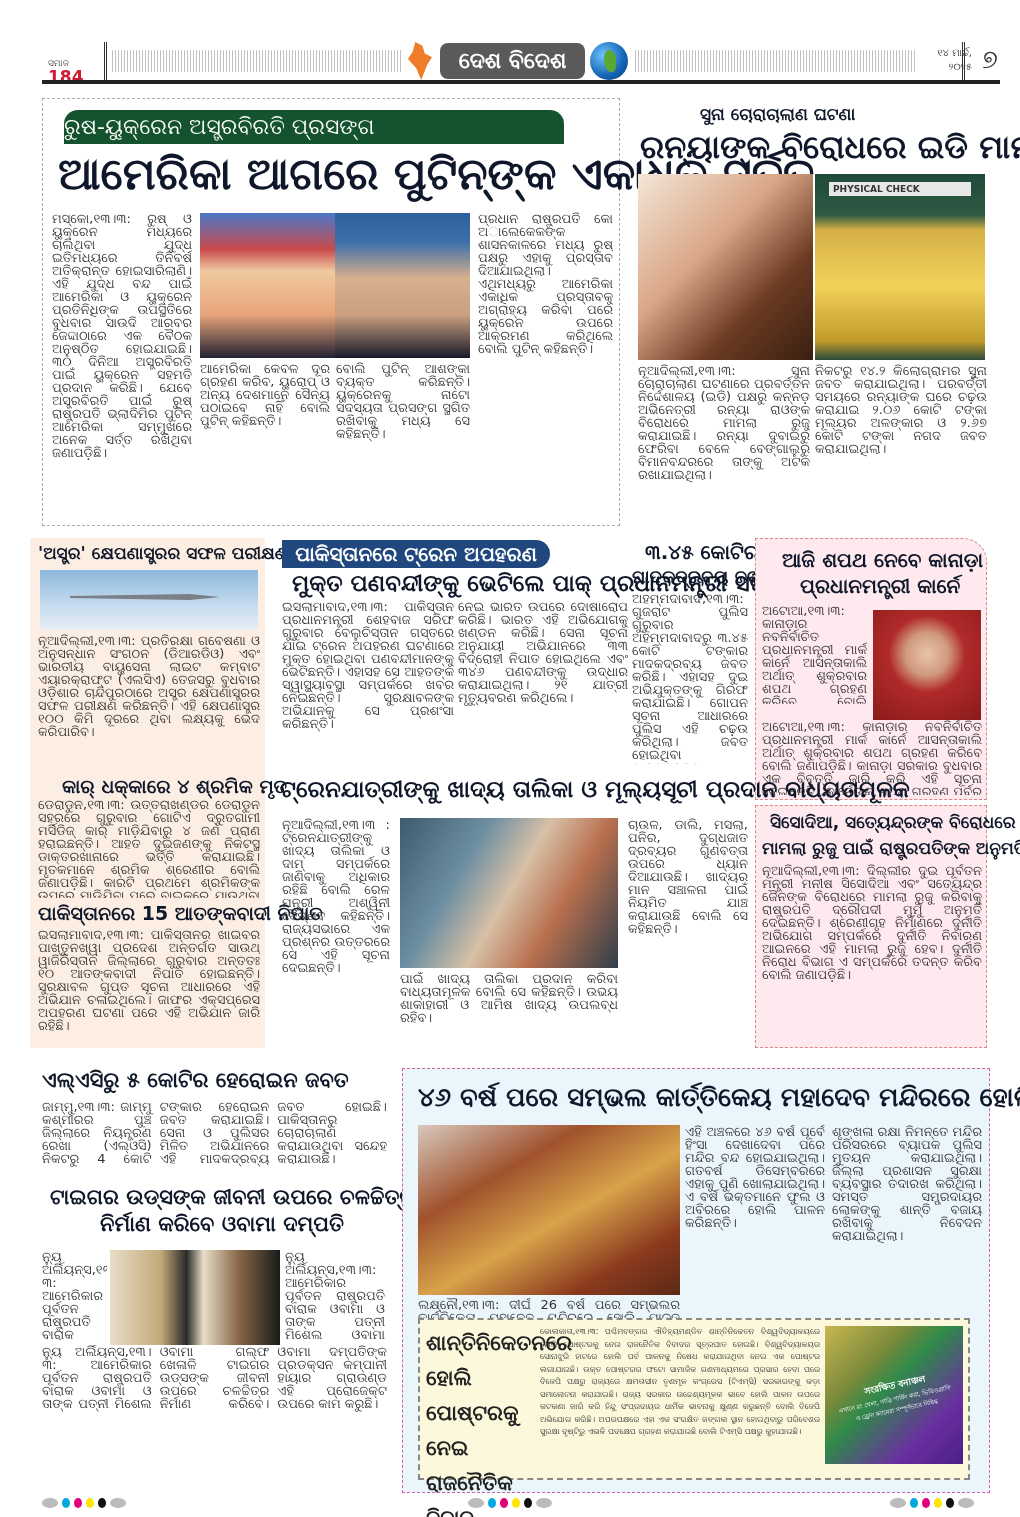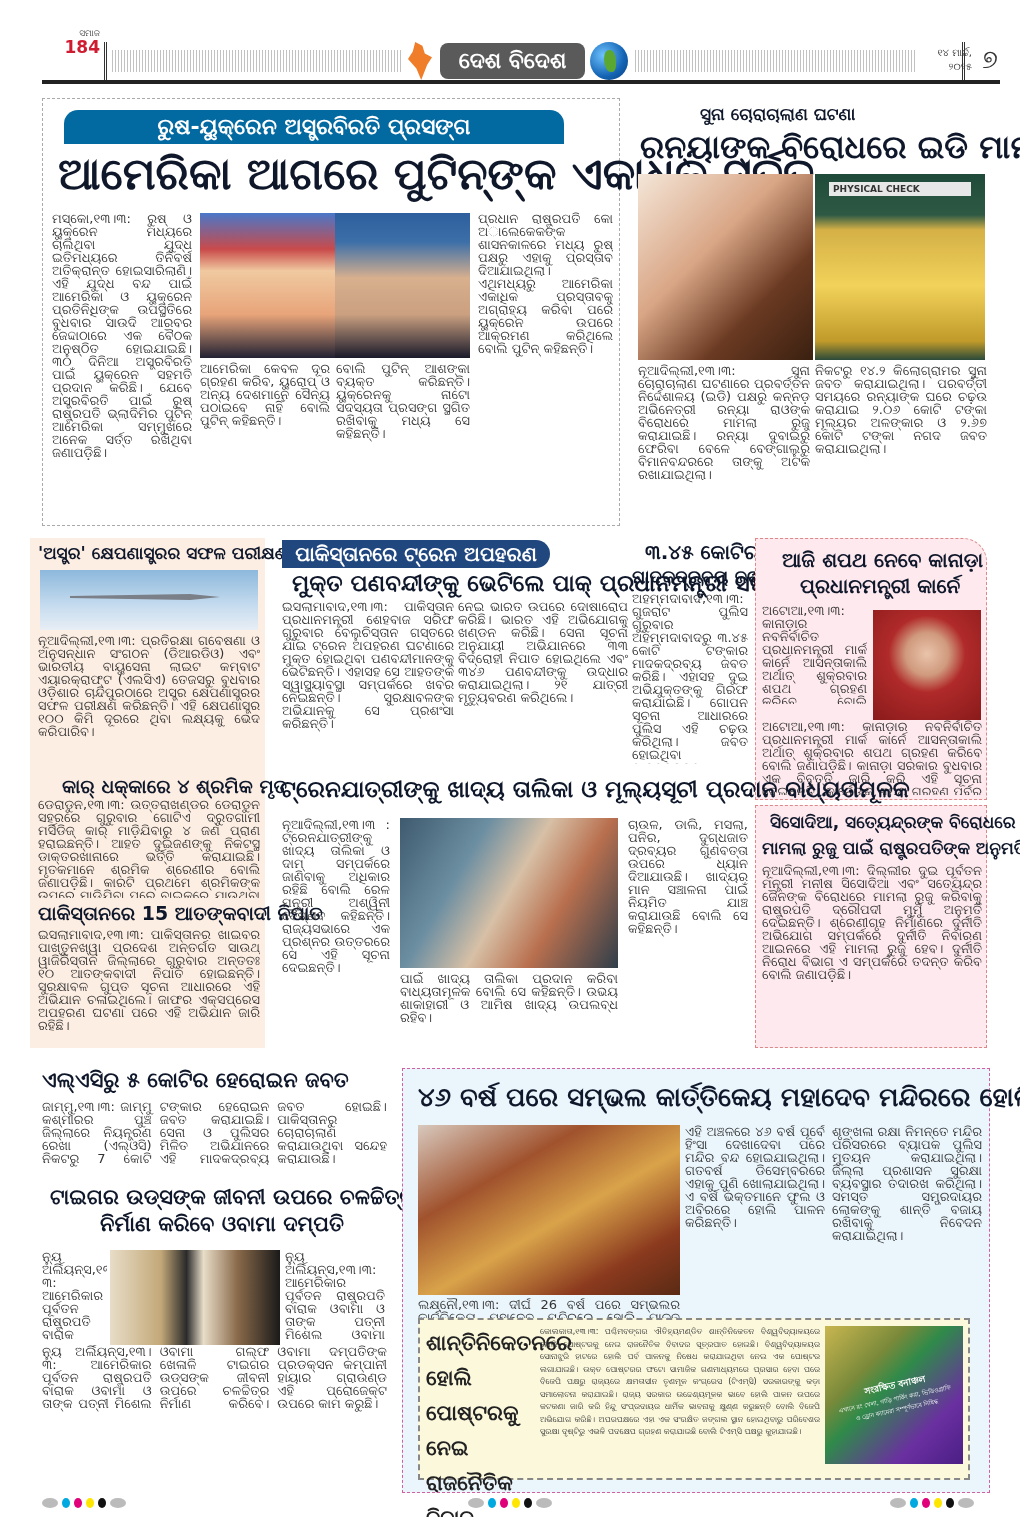--- a/index.html
+++ b/index.html
@@ -1,32 +1,32 @@
 <!DOCTYPE html>
 <html><head>
 <meta charset="utf-8">
 <style>
 *{box-sizing:border-box;margin:0;padding:0}
 body{width:1020px;height:1517px;background:#fff;font-family:"DejaVu Sans",sans-serif;color:#222;position:relative;overflow:hidden}
 .abs{position:absolute}
 .hdr-line{position:absolute;left:42px;right:20px;top:80px;height:4px;background:#222}
 .hatch{position:absolute;height:22px;background:repeating-linear-gradient(90deg,#999 0 1px,#fff 1px 3px);opacity:.6}
-.logo{left:48px;top:28px;width:52px;height:36px;text-align:right;font-size:9px;color:#444;line-height:10px}
+.logo{left:48px;top:58px;width:52px;height:36px;text-align:left;font-size:9px;color:#444;line-height:10px}
 .logo b{display:block;color:#d01c30;font-size:17px;line-height:18px}
 .vbar{position:absolute;width:3px;border-left:1px solid #333;border-right:1px solid #333;height:38px;top:42px}
 .section-pill{left:440px;top:43px;width:145px;height:36px;background:#5a5a5a;border-radius:8px;color:#fff;font-size:22px;font-weight:bold;text-align:center;line-height:36px}
 .india{left:408px;top:42px;width:24px;height:38px;background:#f07d2a;clip-path:polygon(30% 0,60% 10%,70% 30%,100% 40%,80% 60%,55% 100%,35% 70%,0 45%,20% 25%)}
 .globe{left:590px;top:42px;width:38px;height:38px;border-radius:50%;background:radial-gradient(circle at 35% 35%,#6fc3ff,#1464b4 60%,#0a3d7a);}
 .globe:after{content:"";position:absolute;left:14px;top:8px;width:12px;height:22px;background:#5aa832;border-radius:40% 50% 30% 60%}
 .date{right:48px;top:46px;font-size:10px;text-align:right;color:#333;line-height:14px}
 .pgno{right:22px;top:44px;font-size:26px;color:#333}
 .box{position:absolute;border:1px dashed #aaa}
 .col-text{font-size:13px;line-height:13px;color:#333;text-align:justify;overflow:hidden}
 .img{position:absolute;overflow:hidden}
-.redbanner{position:absolute;left:64px;top:110px;width:500px;height:34px;background:#0369a1;border-radius:14px 14px 0 0;color:#fff;font-size:22px;font-weight:bold;text-align:center;line-height:34px}
+.redbanner{position:absolute;left:64px;top:110px;width:500px;height:34px;background:#14532d;border-radius:14px 14px 0 0;color:#fff;font-size:22px;font-weight:normal;line-height:34px}
 .headline{position:absolute;font-weight:bold;color:#0f172a;white-space:nowrap}
 .pinkbox{background:#fde9ee;border:1px dashed #d88}
 .peach{background:#fdeee3}
 .bluebox{background:#eaf5fc}
 .bluebanner{position:absolute;left:282px;top:540px;width:268px;height:28px;background:#21477f;border-radius:0 14px 14px 0;color:#fff;font-size:20px;font-weight:bold;text-align:center;line-height:28px}
 .wavy{position:absolute;background:#fbf8dc;border:2px dashed #888}
 .dots{position:absolute;top:1497px;height:12px;display:flex;gap:4px;align-items:center}
 .dots span{display:inline-block;width:8px;height:10px;border-radius:50%}
 .dots .g{width:16px;background:#bbb}
 </style>
@@ -102,21 +102,21 @@
 <div class="headline" style="left:762px;top:838px;font-size:17px">ମାମଲା ରୁଜୁ ପାଇଁ ରାଷ୍ଟ୍ରପତିଙ୍କ ଅନୁମତି</div>
 <div class="abs col-text" style="left:762px;top:864px;width:220px;height:178px">ନୂଆଦିଲ୍ଲୀ,୧୩।୩: ଦିଲ୍ଲୀର ଦୁଇ ପୂର୍ବତନ ମନ୍ତ୍ରୀ ମନୀଷ ସିସୋଦିଆ ଏବଂ ସତ୍ୟେନ୍ଦ୍ର ଜୈନଙ୍କ ବିରୋଧରେ ମାମଲା ରୁଜୁ କରିବାକୁ ରାଷ୍ଟ୍ରପତି ଦ୍ରୌପଦୀ ମୁର୍ମୁ ଅନୁମତି ଦେଇଛନ୍ତି। ଶ୍ରେଣୀଗୃହ ନିର୍ମାଣରେ ଦୁର୍ନୀତି ଅଭିଯୋଗ ସମ୍ପର୍କରେ ଦୁର୍ନୀତି ନିବାରଣ ଆଇନରେ ଏହି ମାମଲା ରୁଜୁ ହେବ। ଦୁର୍ନୀତି ନିରୋଧ ବିଭାଗ ଏ ସମ୍ପର୍କରେ ତଦନ୍ତ କରିବ ବୋଲି ଜଣାପଡ଼ିଛି।</div>
 
 <div class="headline" style="left:280px;top:776px;font-size:23px">ଟ୍ରେନଯାତ୍ରୀଙ୍କୁ ଖାଦ୍ୟ ତାଲିକା ଓ ମୂଲ୍ୟସୂଚୀ ପ୍ରଦାନ ବାଧ୍ୟତାମୂଳକ</div>
 <div class="abs col-text" style="left:282px;top:818px;width:108px;height:225px">ନୂଆଦିଲ୍ଲୀ,୧୩।୩ : ଟ୍ରେନଯାତ୍ରୀଙ୍କୁ ଖାଦ୍ୟ ତାଲିକା ଓ ଦାମ୍ ସମ୍ପର୍କରେ ଜାଣିବାକୁ ଅଧିକାର ରହିଛି ବୋଲି ରେଳ ମନ୍ତ୍ରୀ ଅଶ୍ୱିନୀ ବୈଷ୍ଣବ କହିଛନ୍ତି। ରାଜ୍ୟସଭାରେ ଏକ ପ୍ରଶ୍ନର ଉତ୍ତରରେ ସେ ଏହି ସୂଚନା ଦେଇଛନ୍ତି।</div>
 <div class="img" style="left:400px;top:818px;width:218px;height:150px;background:linear-gradient(120deg,#3e5a6e 0,#6d8fa2 30%,#d7c0a6 50%,#b86f4e 70%,#2f3e4a 100%)"></div>
 <div class="abs col-text" style="left:400px;top:972px;width:218px;height:70px">ପାଇଁ ଖାଦ୍ୟ ତାଲିକା ପ୍ରଦାନ କରିବା ବାଧ୍ୟତାମୂଳକ ବୋଲି ସେ କହିଛନ୍ତି। ଉଭୟ ଶାକାହାରୀ ଓ ଆମିଷ ଖାଦ୍ୟ ଉପଲବ୍ଧ ରହିବ।</div>
 <div class="abs col-text" style="left:628px;top:818px;width:120px;height:225px">ଚାଉଳ, ଡାଲି, ମସଲା, ପନିର, ଦୁଗ୍ଧଜାତ ଦ୍ରବ୍ୟର ଗୁଣବତ୍ତା ଉପରେ ଧ୍ୟାନ ଦିଆଯାଉଛି। ଖାଦ୍ୟର ମାନ ସଞ୍ଚାଳନା ପାଇଁ ନିୟମିତ ଯାଞ୍ଚ କରାଯାଉଛି ବୋଲି ସେ କହିଛନ୍ତି।</div>
 
 <div class="headline" style="left:42px;top:1068px;font-size:21px">ଏଲ୍‌ଏସିରୁ ୫ କୋଟିର ହେରୋଇନ ଜବତ</div>
-<div class="abs col-text" style="left:42px;top:1100px;width:345px;height:78px;column-count:3;column-gap:8px">ଜାମ୍ମୁ,୧୩।୩: ଜାମ୍ମୁ କଶ୍ମୀରର ପୁଞ୍ଚ ଜିଲ୍ଲାରେ ନିୟନ୍ତ୍ରଣ ରେଖା (ଏଲ୍‌ଓସି) ନିକଟରୁ 7 କୋଟି ଟଙ୍କାର ହେରୋଇନ ଜବତ କରାଯାଇଛି। ସେନା ଓ ପୁଲିସର ମିଳିତ ଅଭିଯାନରେ ଏହି ମାଦକଦ୍ରବ୍ୟ ଜବତ ହୋଇଛି। ପାକିସ୍ତାନରୁ ଚୋରାଚାଲାଣ କରାଯାଉଥିବା ସନ୍ଦେହ କରାଯାଉଛି।</div>
+<div class="abs col-text" style="left:42px;top:1100px;width:345px;height:78px;column-count:3;column-gap:8px">ଜାମ୍ମୁ,୧୩।୩: ଜାମ୍ମୁ କଶ୍ମୀରର ପୁଞ୍ଚ ଜିଲ୍ଲାରେ ନିୟନ୍ତ୍ରଣ ରେଖା (ଏଲ୍‌ଓସି) ନିକଟରୁ 4 କୋଟି ଟଙ୍କାର ହେରୋଇନ ଜବତ କରାଯାଇଛି। ସେନା ଓ ପୁଲିସର ମିଳିତ ଅଭିଯାନରେ ଏହି ମାଦକଦ୍ରବ୍ୟ ଜବତ ହୋଇଛି। ପାକିସ୍ତାନରୁ ଚୋରାଚାଲାଣ କରାଯାଉଥିବା ସନ୍ଦେହ କରାଯାଉଛି।</div>
 
 <div class="headline" style="left:50px;top:1185px;font-size:21px">ଟାଇଗର ଉଡ୍‌ସଙ୍କ ଜୀବନୀ ଉପରେ ଚଳଚ୍ଚିତ୍ର</div>
 <div class="headline" style="left:100px;top:1212px;font-size:21px">ନିର୍ମାଣ କରିବେ ଓବାମା ଦମ୍ପତି</div>
 <div class="abs col-text" style="left:42px;top:1250px;width:65px;height:90px">ନ୍ୟୁ ଅର୍ଲିୟନ୍ସ,୧୩।୩: ଆମେରିକାର ପୂର୍ବତନ ରାଷ୍ଟ୍ରପତି ବାରାକ ଓବାମା ଓ ତାଙ୍କ ପତ୍ନୀ ମିଶେଲ ଓବାମା ଗଲ୍ଫ ଖେଳାଳି ଟାଇଗର ଉଡ୍‌ସଙ୍କ ଜୀବନୀ ଉପରେ ଚଳଚ୍ଚିତ୍ର ନିର୍ମାଣ କରିବେ। ଓବାମା ଦମ୍ପତିଙ୍କ ପ୍ରଡକ୍ସନ କମ୍ପାନୀ ହାୟାର ଗ୍ରାଉଣ୍ଡ ଏହି ପ୍ରୋଜେକ୍ଟ ଉପରେ କାମ କରୁଛି।</div>
 <div class="img" style="left:110px;top:1250px;width:170px;height:95px;background:linear-gradient(90deg,#e8ddc8 0,#c3a878 30%,#2a2a2a 45%,#e8ddc8 55%,#8a6a4a 75%,#1a1a1a 100%)"></div>
 <div class="abs col-text" style="left:285px;top:1250px;width:100px;height:90px">ନ୍ୟୁ ଅର୍ଲିୟନ୍ସ,୧୩।୩: ଆମେରିକାର ପୂର୍ବତନ ରାଷ୍ଟ୍ରପତି ବାରାକ ଓବାମା ଓ ତାଙ୍କ ପତ୍ନୀ ମିଶେଲ ଓବାମା ଗଲ୍ଫ ଖେଳାଳି ଟାଇଗର ଉଡ୍‌ସଙ୍କ ଜୀବନୀ ଉପରେ ଚଳଚ୍ଚିତ୍ର ନିର୍ମାଣ କରିବେ। ଓବାମା ଦମ୍ପତିଙ୍କ ପ୍ରଡକ୍ସନ କମ୍ପାନୀ ହାୟାର ଗ୍ରାଉଣ୍ଡ ଏହି ପ୍ରୋଜେକ୍ଟ ଉପରେ କାମ କରୁଛି।</div>
 <div class="abs col-text" style="left:42px;top:1345px;width:345px;height:145px;column-count:3;column-gap:8px">ନ୍ୟୁ ଅର୍ଲିୟନ୍ସ,୧୩।୩: ଆମେରିକାର ପୂର୍ବତନ ରାଷ୍ଟ୍ରପତି ବାରାକ ଓବାମା ଓ ତାଙ୍କ ପତ୍ନୀ ମିଶେଲ ଓବାମା ଗଲ୍ଫ ଖେଳାଳି ଟାଇଗର ଉଡ୍‌ସଙ୍କ ଜୀବନୀ ଉପରେ ଚଳଚ୍ଚିତ୍ର ନିର୍ମାଣ କରିବେ। ଓବାମା ଦମ୍ପତିଙ୍କ ପ୍ରଡକ୍ସନ କମ୍ପାନୀ ହାୟାର ଗ୍ରାଉଣ୍ଡ ଏହି ପ୍ରୋଜେକ୍ଟ ଉପରେ କାମ କରୁଛି।</div>
 
 <div class="abs bluebox" style="left:402px;top:1068px;width:588px;height:425px;border:1px dashed #d060a0"></div>
 <div class="headline" style="left:418px;top:1082px;font-size:26px">୪୬ ବର୍ଷ ପରେ ସମ୍ଭଲ କାର୍ତ୍ତିକେୟ ମହାଦେବ ମନ୍ଦିରରେ ହୋଲି</div>

